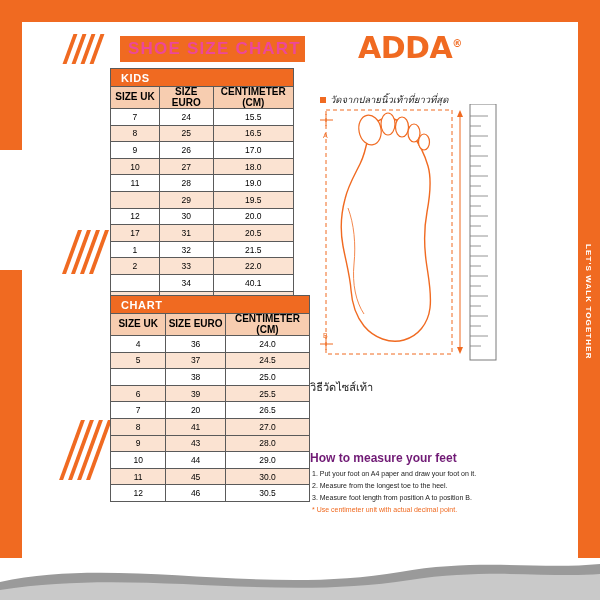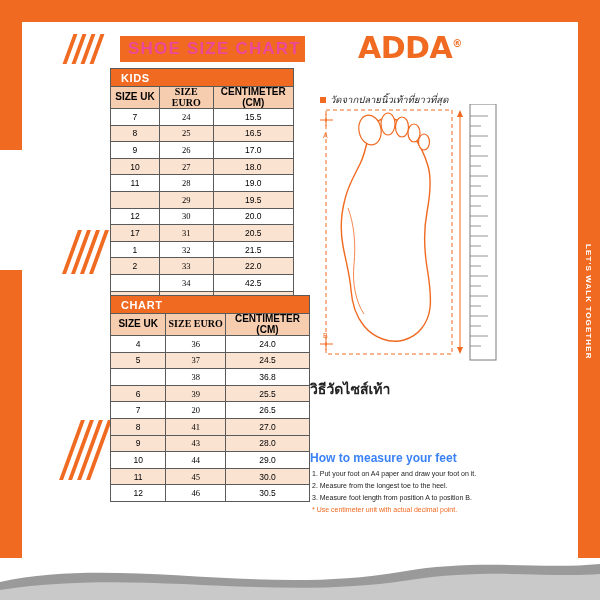--- a/index.html
+++ b/index.html
@@ -55,43 +55,43 @@
     background:#f06a21;color:#fff;font-weight:bold;font-size:11px;
     letter-spacing:.6px;text-align:left;padding-left:10px;height:17px;
   }
   .col-head{background:#f7cdb0;font-weight:bold;font-size:10px;line-height:1.05;}
   .row-alt{background:#fbe3d2;}
   .row-plain{background:#ffffff;}
 
   #kids-table{left:110px;top:68px;width:184px;}
   #unisex-table{left:110px;top:295px;width:200px;}
   .c1{width:56px;}
-  .c2{width:60px;font-family:Liberation Serif, serif;}
+  .c2{width:60px;}
   .c3{width:84px;}
 
   
   .foot-label{
     position:absolute;left:320px;top:92px;font-size:9.5px;color:#222;
     font-family:"DejaVu Sans",sans-serif;
     font-style:italic;
   }
   .bullet-sq{display:inline-block;width:6px;height:6px;background:#f06a21;margin-right:4px;}
 
   .foot-box{position:absolute;left:320px;top:104px;width:178px;height:258px;}
 
   .howto-th{
-    position:absolute;left:310px;top:378px;font-size:14px;color:#222;font-weight:bold;
+    position:absolute;left:310px;top:378px;font-size:11px;color:#222;font-weight:normal;
     font-family:"DejaVu Sans",sans-serif;
   }
   .th-list{position:absolute;left:312px;top:394px;width:200px;font-size:7px;color:#222;
     font-family:"DejaVu Sans",sans-serif;line-height:1.65;}
   .th-note{color:#f06a21;}
 
   .howto-en{
-    position:absolute;left:310px;top:451px;font-size:12px;color:#3b82f6;font-weight:bold;
+    position:absolute;left:310px;top:451px;font-size:12px;color:#701a75;font-weight:bold;
   }
   .en-list{position:absolute;left:312px;top:468px;width:210px;font-size:7px;color:#222;line-height:1.7;}
   .en-note{color:#f06a21;}
 </style>
 </head>
 <body>
 
 <div class="page">
 
   <div class="frame-top"></div>
@@ -181,21 +181,21 @@
           <td class="c3">21.5</td>
         </tr>
         <tr class="row-alt">
           <td class="c1">2</td>
           <td class="c2">33</td>
           <td class="c3">22.0</td>
         </tr>
         <tr class="row-plain">
           <td class="c1"></td>
           <td class="c2">34</td>
-          <td class="c3">42.5</td>
+          <td class="c3">40.1</td>
         </tr>
         <tr class="row-alt">
           <td class="c1">3</td>
           <td class="c2">35</td>
           <td class="c3">23.0</td>
         </tr>
       </tbody>
   </table>
 
   <table id="unisex-table">
@@ -214,21 +214,21 @@
           <td class="c3">24.0</td>
         </tr>
         <tr class="row-alt">
           <td class="c1">5</td>
           <td class="c2">37</td>
           <td class="c3">24.5</td>
         </tr>
         <tr class="row-plain">
           <td class="c1"></td>
           <td class="c2">38</td>
-          <td class="c3">36.8</td>
+          <td class="c3">25.0</td>
         </tr>
         <tr class="row-alt">
           <td class="c1">6</td>
           <td class="c2">39</td>
           <td class="c3">25.5</td>
         </tr>
         <tr class="row-plain">
           <td class="c1">7</td>
           <td class="c2">20</td>
           <td class="c3">26.5</td>

